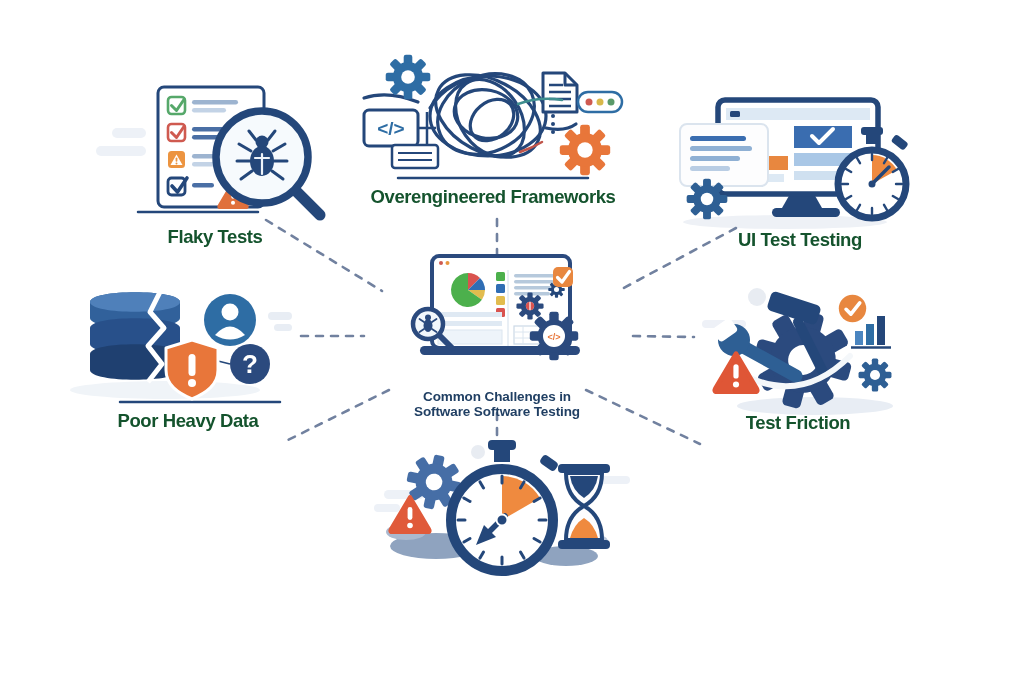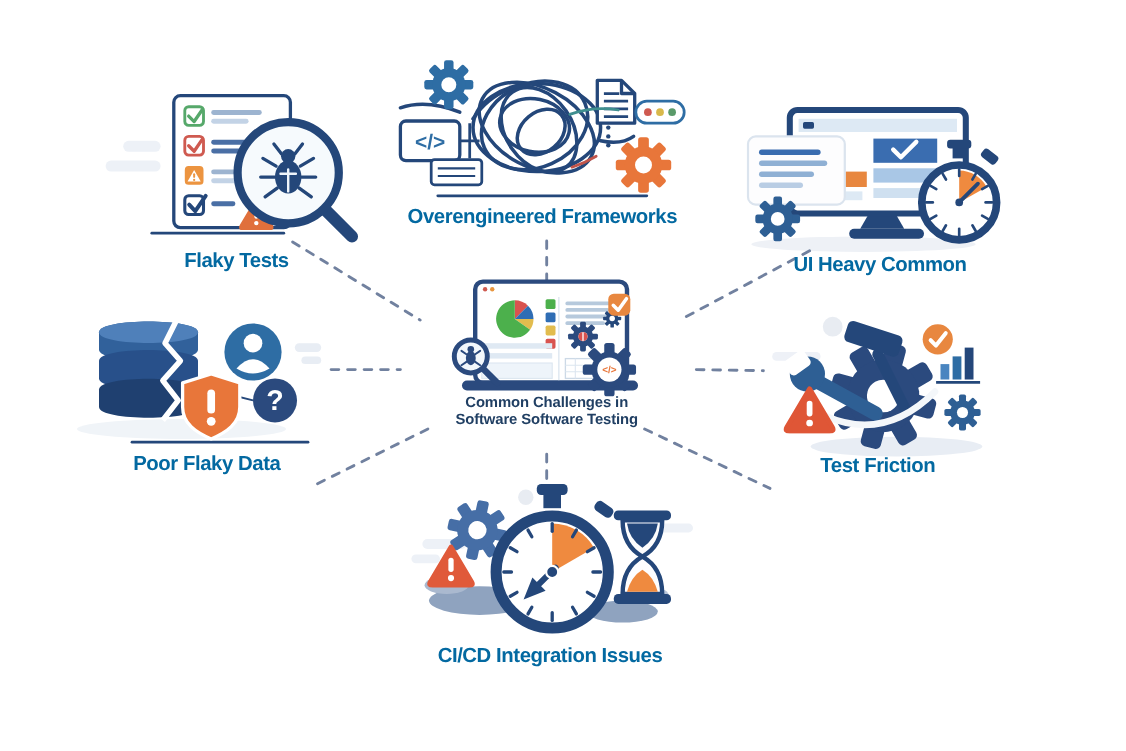--- a/index.html
+++ b/index.html
@@ -1,23 +1,23 @@
 <!DOCTYPE html>
 <html><head>
 <meta charset="utf-8">
 <style>
   html,body{margin:0;padding:0;background:#ffffff;}
   .canvas{position:relative;width:1024px;height:683px;background:#ffffff;overflow:hidden;
           font-family:"Liberation Sans",sans-serif;}
   .layer{position:absolute;left:0;top:0;width:1024px;height:683px;}
   .art{position:absolute;}
   .label{position:absolute;transform:translateX(-50%);white-space:nowrap;
-         font-weight:bold;font-size:18.5px;letter-spacing:-0.4px;color:#0369a1;}
+         font-weight:bold;font-size:18.5px;letter-spacing:-0.4px;color:#14532d;}
   .title{position:absolute;transform:translateX(-50%);text-align:center;
-         font-weight:bold;font-size:13.5px;line-height:15px;letter-spacing:-0.1px;color:#203f63;}
+         font-weight:bold;font-size:13.5px;line-height:15px;letter-spacing:-0.1px;color:#203f63;margin-top:31px;}
 </style>
 </head>
 <body>
 
 <div class="canvas">
 
   <svg width="0" height="0" style="position:absolute" aria-hidden="true">
     <defs>
       <symbol id="gear" viewBox="-32 -32 64 64" overflow="visible">
         <g fill="currentColor">
@@ -357,23 +357,22 @@
         <path d="M16 72 L11.5 69"></path>
           <path d="M16 79 L11.5 82"></path>
         <path d="M24 72 L28.5 69"></path>
           <path d="M24 79 L28.5 82"></path>
       </g>
     </g>
   </svg>
 
   <div class="label" style="left:215px;top:226px">Flaky Tests</div>
   <div class="label" style="left:493px;top:186px">Overengineered Frameworks</div>
-  <div class="label" style="left:800px;top:229px">UI Heavy Common</div>
-  <div class="label" style="left:188px;top:410px">Poor Flaky Data</div>
+  <div class="label" style="left:800px;top:229px">UI Test Testing</div>
+  <div class="label" style="left:188px;top:410px">Poor Heavy Data</div>
   <div class="label" style="left:798px;top:412px">Test Friction</div>
-  <div class="label" style="left:500px;top:585px">CI/CD Integration Issues</div>
 
   <div class="title" style="left:497px;top:358px">
     <div>Common Challenges in</div>
     <div>Software Software Testing</div>
   </div>
 
 </div>
 
 </body></html>

